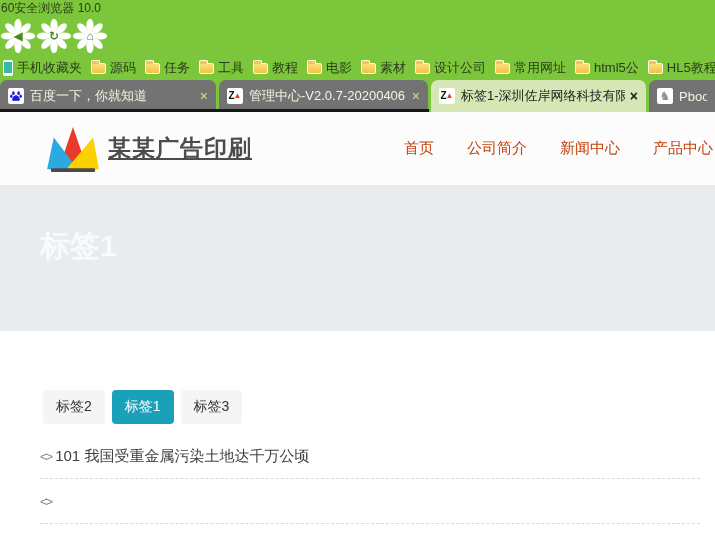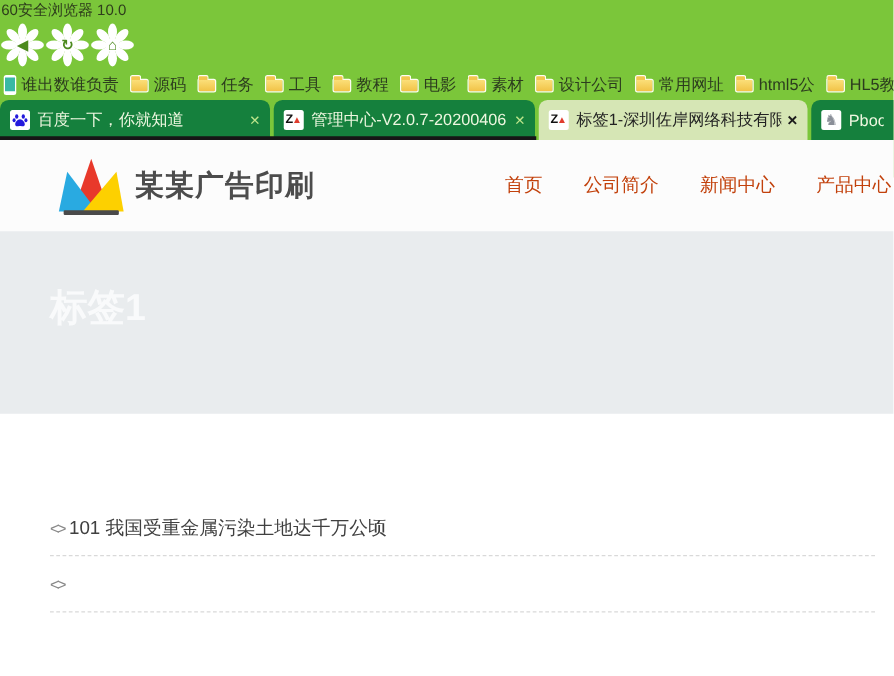--- a/index.html
+++ b/index.html
@@ -25,38 +25,38 @@
   .bookmarks { height:25px; display:flex; align-items:center; gap:9px; padding-left:3px; font-size:13px; color:#2c3c1e; white-space:nowrap; overflow:hidden; }
   .bm { display:flex; align-items:center; gap:4px; cursor:pointer; flex:0 0 auto; }
   .folder { position:relative; width:15px; height:11px; background:linear-gradient(#fbdf79,#f1c246); border:1px solid #fffdf2; border-radius:1px 2px 2px 2px; margin-top:2px; }
   .folder::before { content:""; position:absolute; top:-4px; left:-1px; width:7px; height:3px; background:#f3c74e; border:1px solid #fffdf2; border-bottom:none; border-radius:2px 2px 0 0; }
   .phone { position:relative; width:10px; height:16px; background:#fff; border-radius:2px; }
   .phone::before { content:""; position:absolute; top:2px; left:1px; right:1px; bottom:3px; background:#39b9a5; }
 
   .tabstrip { position:relative; height:32px; display:flex; }
   .btab { display:flex; align-items:center; padding:0 8px; border-radius:7px 7px 0 0; margin-right:3px; cursor:pointer; overflow:hidden; }
   .btab .btab-title { flex:1; font-size:13px; white-space:nowrap; overflow:hidden; }
-  .btab.inactive { background:#15803d; color:#eef7e0; }
+  .btab.inactive { background:#737373; color:#eef7e0; }
   .btab.active { background:#d6e6b5; color:#222; }
   .t1 { width:216px; } .t2 { width:209px; } .t3 { width:215px; }
   .t4 { flex:1; margin-right:0; border-radius:7px 0 0 0; }
   .tab-close { margin-left:5px; font-size:14px; line-height:1; flex:0 0 auto; cursor:pointer; }
   .btab.inactive .tab-close { color:#bfe68c; }
   .btab.active .tab-close { color:#1c1c1c; font-weight:bold; }
   .favicon { width:16px; height:16px; background:#fff; border-radius:2px; margin-right:6px; flex:0 0 auto; display:flex; align-items:center; justify-content:center; overflow:hidden; }
   .za-z { font-size:10px; font-weight:bold; color:#111; line-height:1; }
   .za-tri { font-size:8px; color:#e03c2d; line-height:1; margin-left:-1px; }
   .pb-knight { font-size:12px; color:#8a8f98; line-height:1; font-family:"DejaVu Sans",sans-serif; }
   .tab-underline { position:absolute; left:0; bottom:0; width:429px; height:3px; background:#161616; z-index:4; }
 
   
   .page { position:absolute; top:112px; left:0; right:0; bottom:0; background:#fff; }
   .site-header { height:73px; background:#fcfcfc; display:flex; align-items:center; padding-left:44px; }
   .logo { display:flex; align-items:center; cursor:pointer; }
-  .logo-text { font-size:23px; font-weight:bold; color:#4c4c4c; letter-spacing:1px; margin-left:6px; }
+  .logo-text { font-size:23px; font-weight:bold; color:#4c4c4c; letter-spacing:1px; margin-left:6px;text-decoration:underline; }
   .site-nav { margin-left:auto; display:flex; gap:33px; font-size:15px; color:#c2410c; padding-right:2px; white-space:nowrap; }
   .site-nav span { cursor:pointer; }
   .banner { height:146px; background:#e9ecee; padding:41px 0 0 40px; }
   .banner h1 { font-size:30px; font-weight:bold; color:#f9fafb; }
   .content { padding:59px 15px 0 40px; }
   .filter-tabs { display:flex; gap:7px; margin-left:3px; }
   .ftab { height:34px; padding:0 13px; display:flex; align-items:center; font-size:14px; border-radius:4px; background:#f3f5f6; color:#333; cursor:pointer; }
   .ftab.active { background:#1aa0b8; color:#fff; }
   .articles { margin-top:10px; }
   .article { height:45px; display:flex; align-items:center; border-bottom:1px dashed #d9d9d9; font-size:15px; color:#404040; cursor:pointer; }
@@ -119,21 +119,21 @@
               <circle cx="17" cy="17" r="5.5"></circle>
             </g>
           </svg>
         <span class="glyph">⌂</span>
       </div>
     </div>
 
     <div class="bookmarks">
       <div class="bm">
           <span class="phone"></span>
-          <span>谁出数谁负责</span>
+          <span>手机收藏夹</span>
         </div>
       <div class="bm">
           <span class="folder"></span>
           <span>源码</span>
         </div>
       <div class="bm">
           <span class="folder"></span>
           <span>任务</span>
         </div>
       <div class="bm">
@@ -230,20 +230,25 @@
         <span>新闻中心</span>
         <span>产品中心</span>
       </div>
     </div>
 
     <div class="banner">
       <h1>标签1</h1>
     </div>
 
     <div class="content">
+      <div class="filter-tabs">
+        <div class="ftab">标签2</div>
+        <div class="ftab active">标签1</div>
+        <div class="ftab">标签3</div>
+      </div>
       <div class="articles">
         <div class="article">
           <span class="bullet">&lt;&gt;</span>
           <span>101 我国受重金属污染土地达千万公顷</span>
         </div>
         <div class="article">
           <span class="bullet">&lt;&gt;</span>
         </div>
       </div>
     </div>

